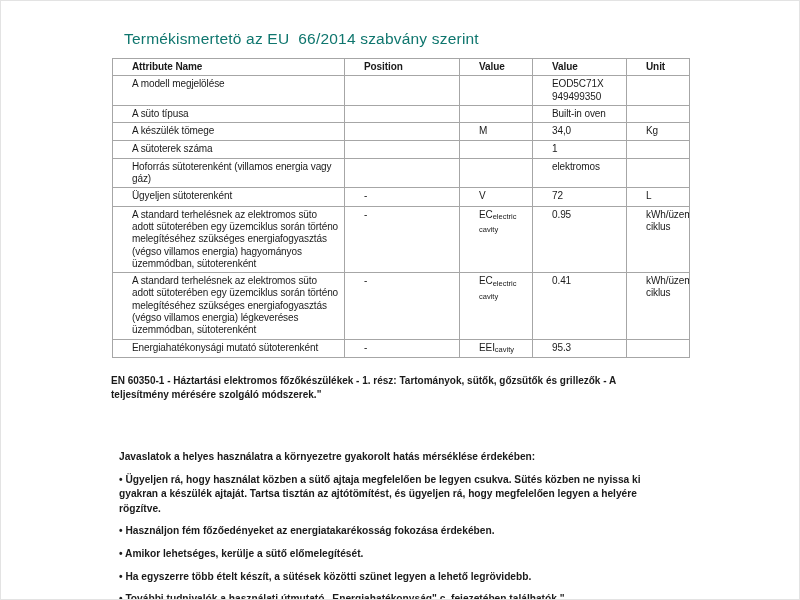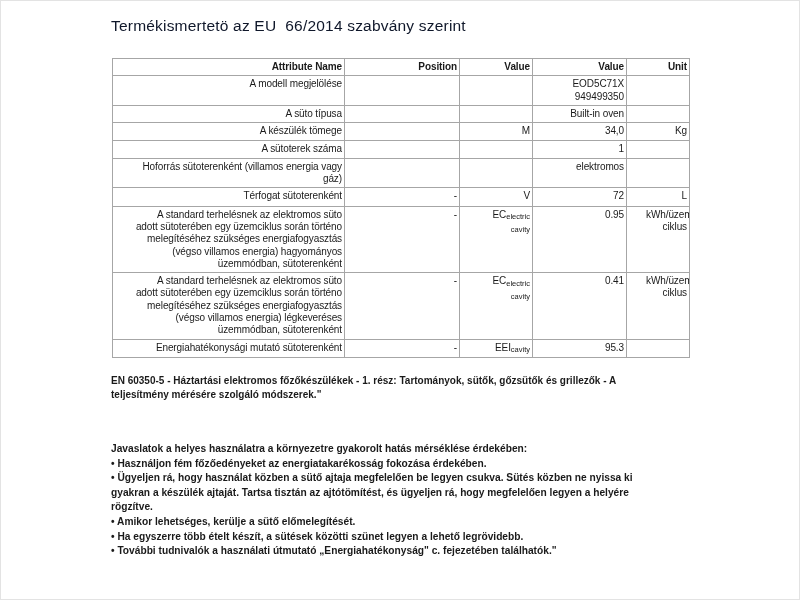--- a/index.html
+++ b/index.html
@@ -1,29 +1,29 @@
 <!DOCTYPE html>
 <html><head>
 <meta charset="utf-8">
 <style>
   html,body{margin:0;padding:0;background:#ffffff;}
   body{font-family:"Liberation Sans", sans-serif;color:#1a1a1a;}
   .page{position:relative;width:798px;height:598px;background:#ffffff;border:1px solid #e3e3e3;overflow:hidden;}
-  .doc-title{position:absolute;left:110px;top:16px;margin:0;font-size:15.5px;font-weight:400;color:#0f172a;white-space:pre;letter-spacing:0.2px;}
+  .doc-title{position:absolute;left:110px;top:16px;margin:13px;font-size:15.5px;font-weight:400;color:#0f766e;white-space:pre;letter-spacing:0.2px;}
   table.product-table{position:absolute;left:111px;top:57px;width:577px;border-collapse:collapse;table-layout:fixed;font-size:10px;line-height:12.3px;letter-spacing:-0.1px;}
-  .product-table th,.product-table td{border:1px solid #a6a6a6;vertical-align:top;text-align:right;padding:2px 2px 2px 19px;white-space:pre;overflow:hidden;font-weight:normal;}
+  .product-table th,.product-table td{border:1px solid #a6a6a6;vertical-align:top;text-align:left;padding:2px 2px 2px 19px;white-space:pre;overflow:hidden;font-weight:normal;}
   .product-table th{font-weight:bold;}
   .c-pos{padding-left:5px;margin-top:24px;}
   .c-sym{padding-left:11px;}
   .c-val{padding-left:6px;}
   .c-unit{padding-left:7px;border-radius:6px;}
   .sub{font-size:7.5px;letter-spacing:0;position:relative;top:1.5px;white-space:pre;}
   .standard-note{position:absolute;left:110px;top:373px;width:670px;margin:0;font-size:10px;font-weight:bold;line-height:14px;white-space:pre;}
   .recommendations{position:absolute;left:110px;top:441px;width:680px;font-size:10.2px;font-weight:bold;line-height:14.6px;}
-  .recommendations p{margin:0;white-space:pre;}
+  .recommendations p{margin:8px;white-space:pre;}
 </style>
 </head>
 <body>
 
 <div class="page">
 
   <h1 class="doc-title">Termékismertetö az EU  66/2014 szabvány szerint</h1>
 
   <table class="product-table">
     <colgroup>
@@ -74,21 +74,21 @@
       </tr>
       <tr>
         <td>Hoforrás sütoterenként (villamos energia vagy
 gáz)</td>
         <td class="c-pos"></td>
         <td class="c-sym"><span></span><span class="sub"></span></td>
         <td class="c-val">elektromos</td>
         <td class="c-unit"></td>
       </tr>
       <tr>
-        <td>Térfogat sütoterenként</td>
+        <td>Ügyeljen sütoterenként</td>
         <td class="c-pos">-</td>
         <td class="c-sym"><span>V</span><span class="sub"></span></td>
         <td class="c-val">72</td>
         <td class="c-unit">L</td>
       </tr>
       <tr>
         <td>A standard terhelésnek az elektromos süto
 adott sütoterében egy üzemciklus során történo
 melegítéséhez szükséges energiafogyasztás
 (végso villamos energia) hagyományos
@@ -116,27 +116,27 @@
       <tr>
         <td>Energiahatékonysági mutató sütoterenként</td>
         <td class="c-pos">-</td>
         <td class="c-sym"><span>EEI</span><span class="sub">cavity</span></td>
         <td class="c-val">95.3</td>
         <td class="c-unit"></td>
       </tr>
     </tbody>
   </table>
 
-  <p class="standard-note">EN 60350-5 - Háztartási elektromos főzőkészülékek - 1. rész: Tartományok, sütők, gőzsütők és grillezők - A
+  <p class="standard-note">EN 60350-1 - Háztartási elektromos főzőkészülékek - 1. rész: Tartományok, sütők, gőzsütők és grillezők - A
 teljesítmény mérésére szolgáló módszerek."</p>
 
   <div class="recommendations">
     <p>Javaslatok a helyes használatra a környezetre gyakorolt hatás mérséklése érdekében:</p>
-    <p>• Használjon fém főzőedényeket az energiatakarékosság fokozása érdekében.</p>
     <p>• Ügyeljen rá, hogy használat közben a sütő ajtaja megfelelően be legyen csukva. Sütés közben ne nyissa ki
 gyakran a készülék ajtaját. Tartsa tisztán az ajtótömítést, és ügyeljen rá, hogy megfelelően legyen a helyére
 rögzítve.</p>
+    <p>• Használjon fém főzőedényeket az energiatakarékosság fokozása érdekében.</p>
     <p>• Amikor lehetséges, kerülje a sütő előmelegítését.</p>
     <p>• Ha egyszerre több ételt készít, a sütések közötti szünet legyen a lehető legrövidebb.</p>
     <p>• További tudnivalók a használati útmutató „Energiahatékonyság" c. fejezetében találhatók."</p>
   </div>
 
 </div>
 
 </body></html>

